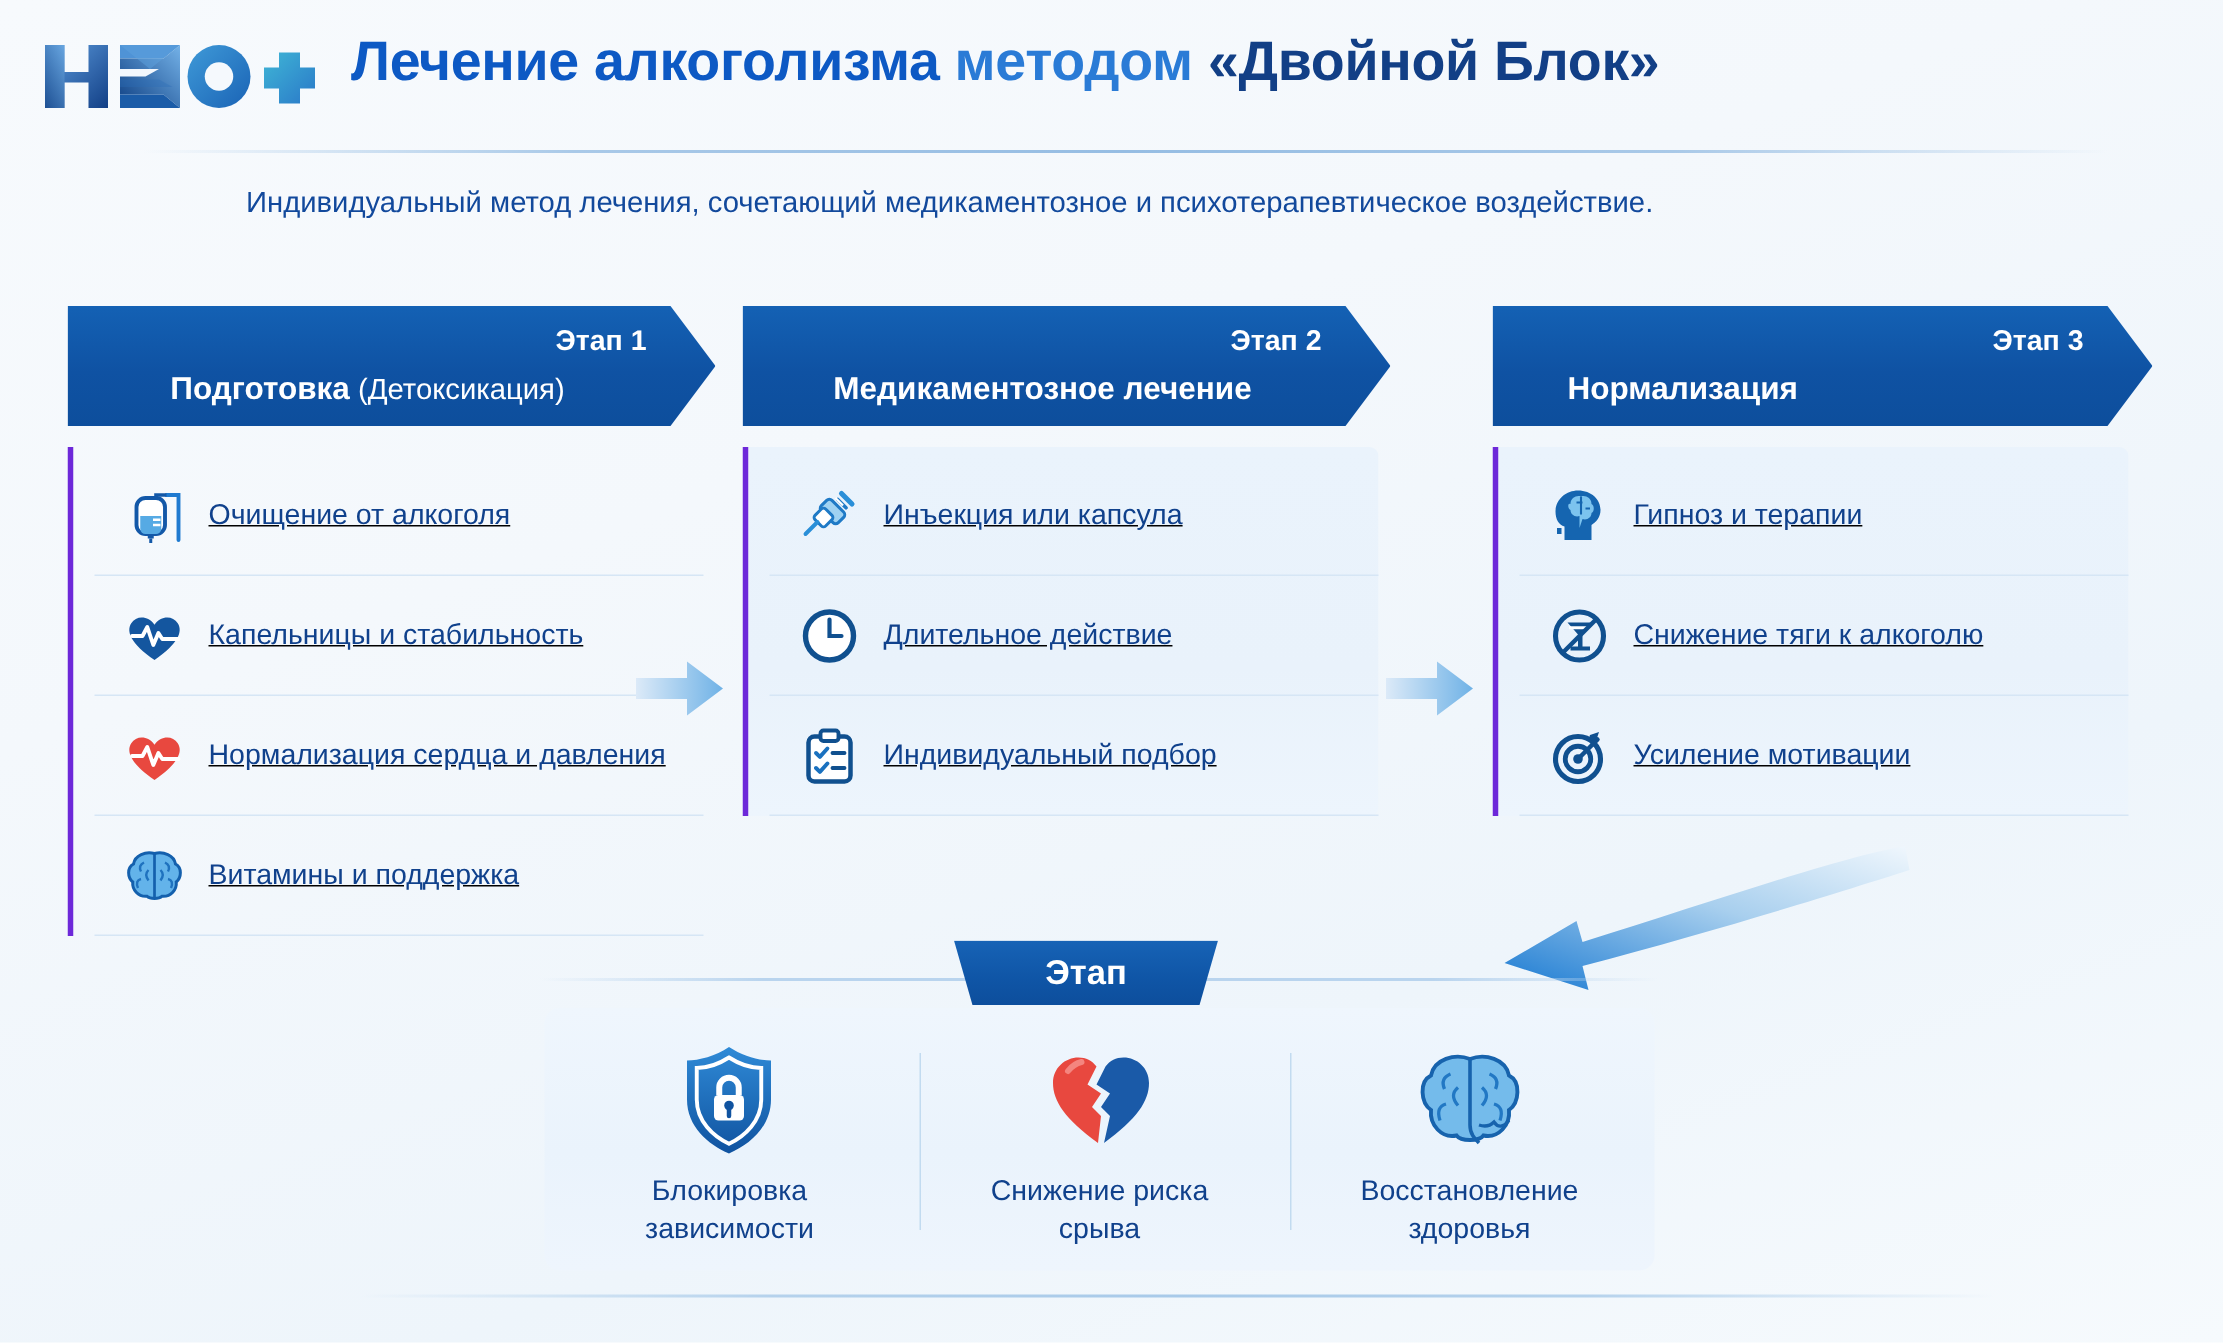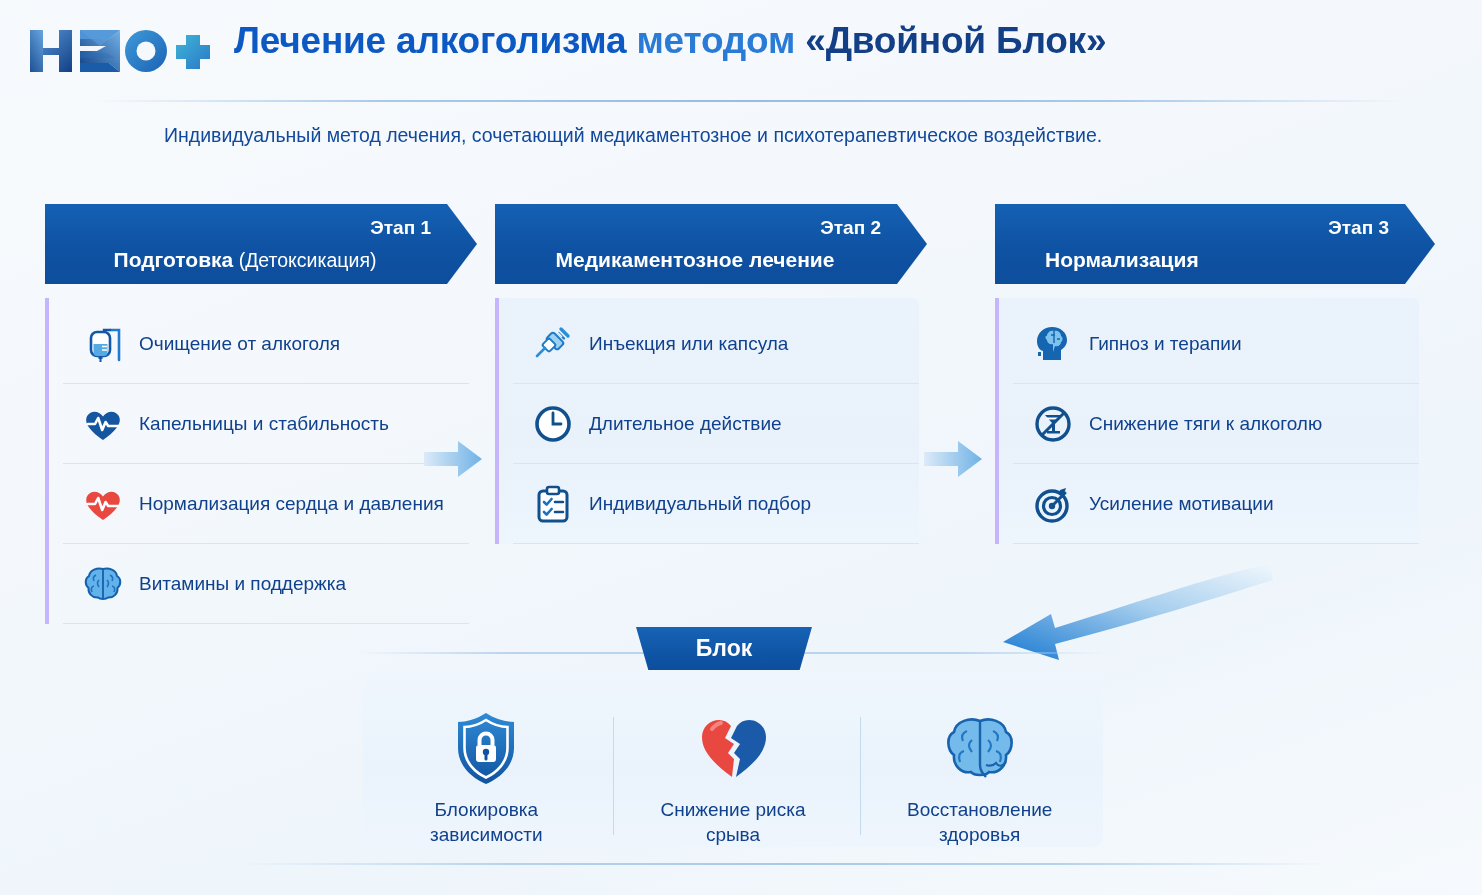--- a/index.html
+++ b/index.html
@@ -84,22 +84,23 @@
     line-height: 30px;
     margin-top: 2px;
   }
   .stage-sub .light { font-weight: normal; font-size: 19.5px; }
   .stage.s3 .stage-sub { text-align: left; padding-left: 36px; }
 
   .stage-body {
     position: relative;
     margin-top: 14px;
     padding: 6px 0 0 14px;
-    border-left: 4px solid #c4b5fd;
+    border-left: 4px solid #6d28d9;
     border-radius: 0 6px 6px 0;
+    text-decoration: underline;
   }
   .stage.s2 .stage-body,
   .stage.s3 .stage-body {
     background: linear-gradient(180deg, #eaf3fc 0%, #e9f2fb 60%, #edf5fd 100%);
     width: 424px;
   }
   .stage.s1 .stage-body { width: 424px; background: transparent; }
 
   .item {
     display: flex;
@@ -153,21 +154,21 @@
     box-shadow: 0 2px 4px rgba(20,60,120,0.18);
   }
 
   .result-panel {
     position: absolute;
     left: 363px; top: 672px;
     width: 740px; height: 175px;
     background: linear-gradient(180deg, #eff6fd 0%, #eaf3fc 55%, #eef5fd 100%);
     border-radius: 10px;
     display: flex;
-    align-items: flex-end;
+    align-items: flex-start;
     justify-content: space-around;
     padding-top: 22px;
   }
   .result-item {
     width: 216px;
     display: flex;
     flex-direction: column;
     align-items: center;
     gap: 10px;
     position: relative;
@@ -399,21 +400,21 @@
       <stop offset="0" stop-color="#f0f7fd"></stop>
       <stop offset="0.45" stop-color="#a8cfee"></stop>
       <stop offset="1" stop-color="#1a7ad2"></stop>
     </linearGradient>
   </defs>
   <path d="M285 12 C240 20 160 48 70 76 L66 62 L18 90 L74 108 L70 92 C162 68 244 42 288 28 Z" fill="url(#curveG)"></path>
 </svg>
 
 <div class="result-rule"></div>
 
-<div class="result-banner">Блок</div>
+<div class="result-banner">Этап</div>
 
 <div class="result-panel">
 
   <div class="result-item">
     <svg class="result-icon" viewBox="0 0 78 78">
       <defs>
         <linearGradient id="shG" x1="0" y1="0" x2="0" y2="1">
           <stop offset="0" stop-color="#2f8ad6"></stop>
             <stop offset="1" stop-color="#1053a0"></stop>
         </linearGradient>

